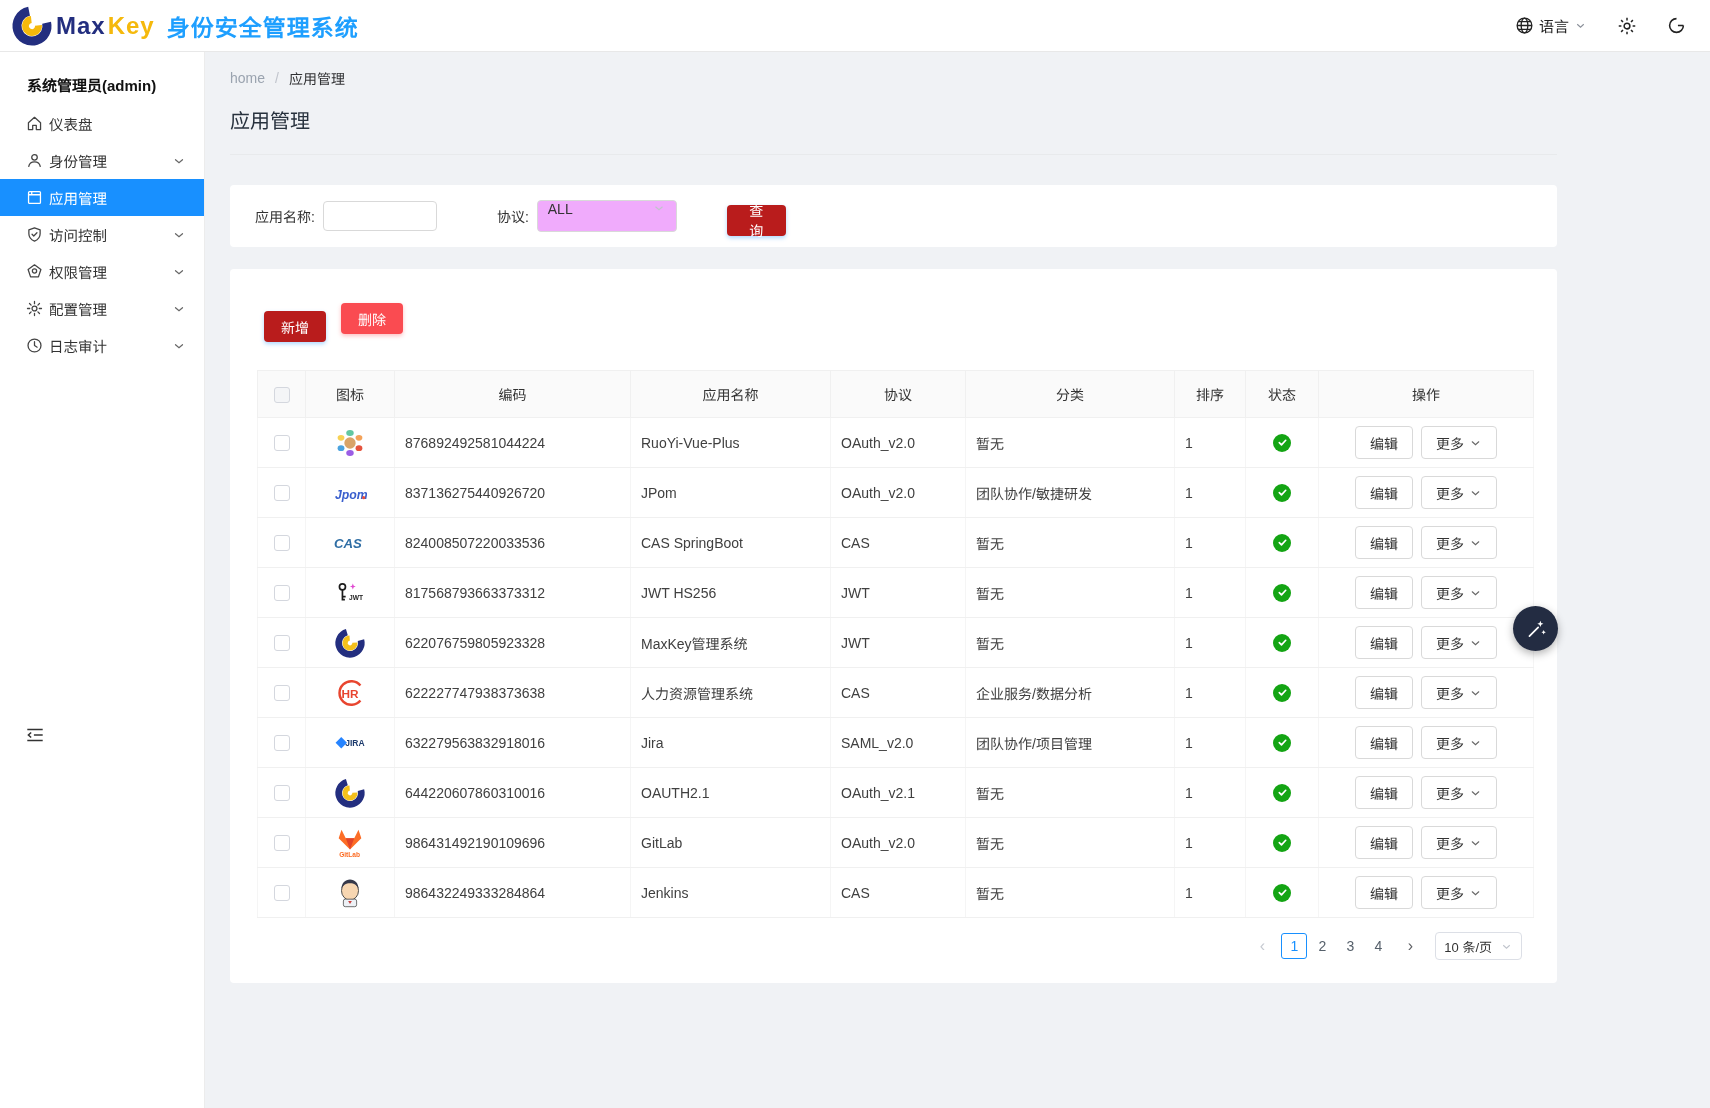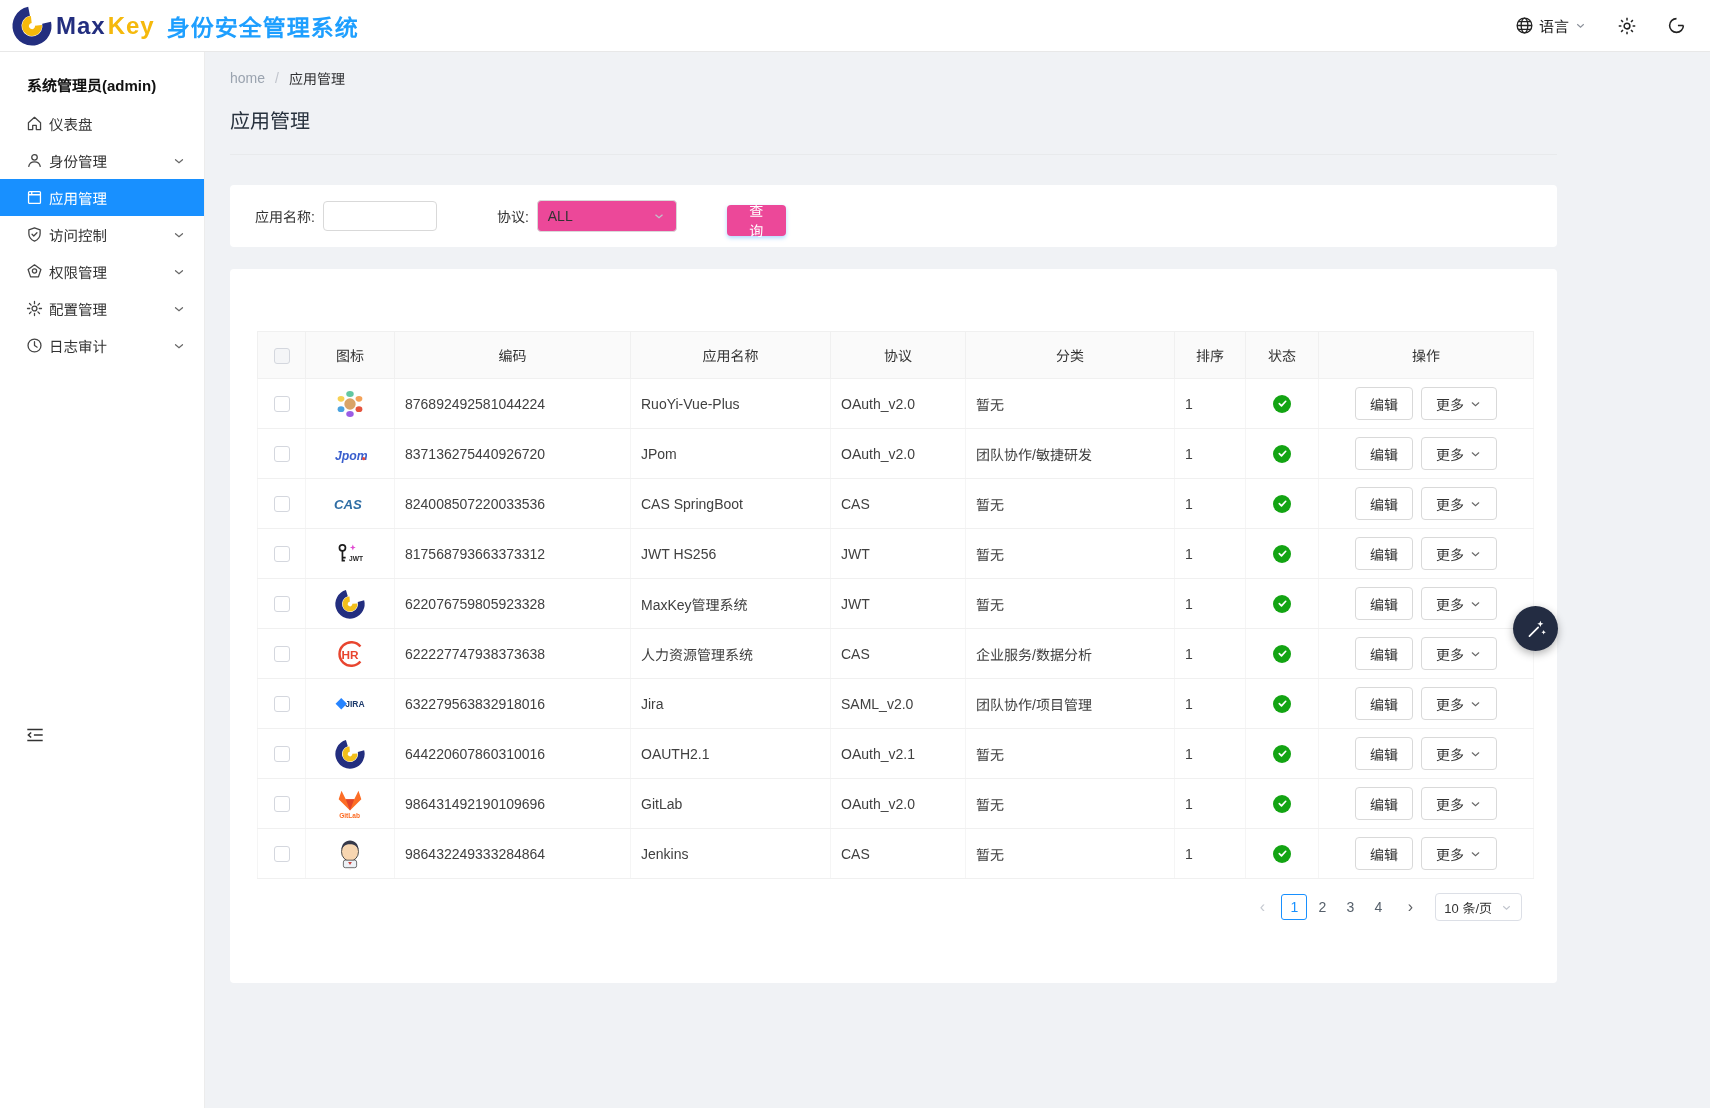--- a/index.html
+++ b/index.html
@@ -38,26 +38,26 @@
   .bc-sep { color:#c0c4cc; }
   .bc-cur { color:#303133; }
   .page-title { font-size:20px; font-weight:500; color:#27313d; margin-top:17px; }
   .page-head { border-bottom:1px solid #e8eaec; padding-bottom:20px; }
 
   .card { background:#fff; border-radius:4px; }
   .filter-card { margin-top:30px; height:62px; display:flex; align-items:center; padding-left:25px; }
   .f-label { color:#333; margin-right:8px; }
   .f-input { width:114px; height:30px; border:1px solid #d9d9d9; border-radius:4px; padding:0 8px; font-size:14px; outline:none; }
   .f-sel-label { margin-left:60px; }
-  .select-box { width:140px; height:32px; border:1px solid #d9d9d9; border-radius:4px; background:#ec4899;
-    display:inline-flex; align-items:center; justify-content:space-between; padding:0 10px; cursor:pointer; color:#333; }
+  .select-box { width:140px; height:32px; border:1px solid #d9d9d9; border-radius:4px; background:#f0abfc;
+    display:inline-flex; justify-content:space-between; padding:0 10px; cursor:pointer; color:#333; }
   .select-box .chev { color:#c0c4cc; width:14px; height:14px; }
   .btn { display:inline-flex; align-items:center; justify-content:center; border:none; border-radius:4px;
     font-size:14px; cursor:pointer; font-family:inherit; }
-  .btn-primary { background:#ec4899; color:#fff; height:31px; padding:0 17px; box-shadow:0 2px 4px rgba(24,144,255,.35);margin-top:8px; }
+  .btn-primary { background:#b91c1c; color:#fff; height:31px; padding:0 17px; box-shadow:0 2px 4px rgba(24,144,255,.35);margin-top:8px; }
   .btn-danger { background:#fa4b51; color:#fff; height:31px; padding:0 17px; box-shadow:0 2px 4px rgba(250,75,81,.35); }
   .btn-search { margin-left:50px; height:31px; width:59px; }
 
   .table-card { margin-top:22px; height:714px; padding:34px 27px 0 27px; }
   .toolbar { display:flex; gap:15px; margin-left:7px; }
 
   table.grid { width:100%; border-collapse:collapse; margin-top:28px; table-layout:fixed; }
   .grid th { height:47px; background:#fafafa; font-weight:500; color:#333; font-size:14px; text-align:center;
     border:1px solid #f0f0f0; border-left:none; }
   .grid th:first-child { border-left:1px solid #f0f0f0; }
@@ -254,20 +254,24 @@
         <span class="icon chev">
           <svg viewBox="0 0 16 16" width="14" height="14" fill="none" stroke="currentColor" stroke-width="1.4">
               <path d="M4 6.5l4 3.5 4-3.5"></path>
             </svg>
         </span>
       </div>
       <button class="btn btn-primary btn-search">查询</button>
     </div>
 
     <div class="card table-card">
+      <div class="toolbar">
+        <button class="btn btn-primary">新增</button>
+        <button class="btn btn-danger">删除</button>
+      </div>
 
       <table class="grid">
         <colgroup>
           <col style="width:48px">
             <col style="width:89px">
             <col style="width:236px">
             <col style="width:200px">
           <col style="width:135px">
             <col style="width:209px">
             <col style="width:71px">

